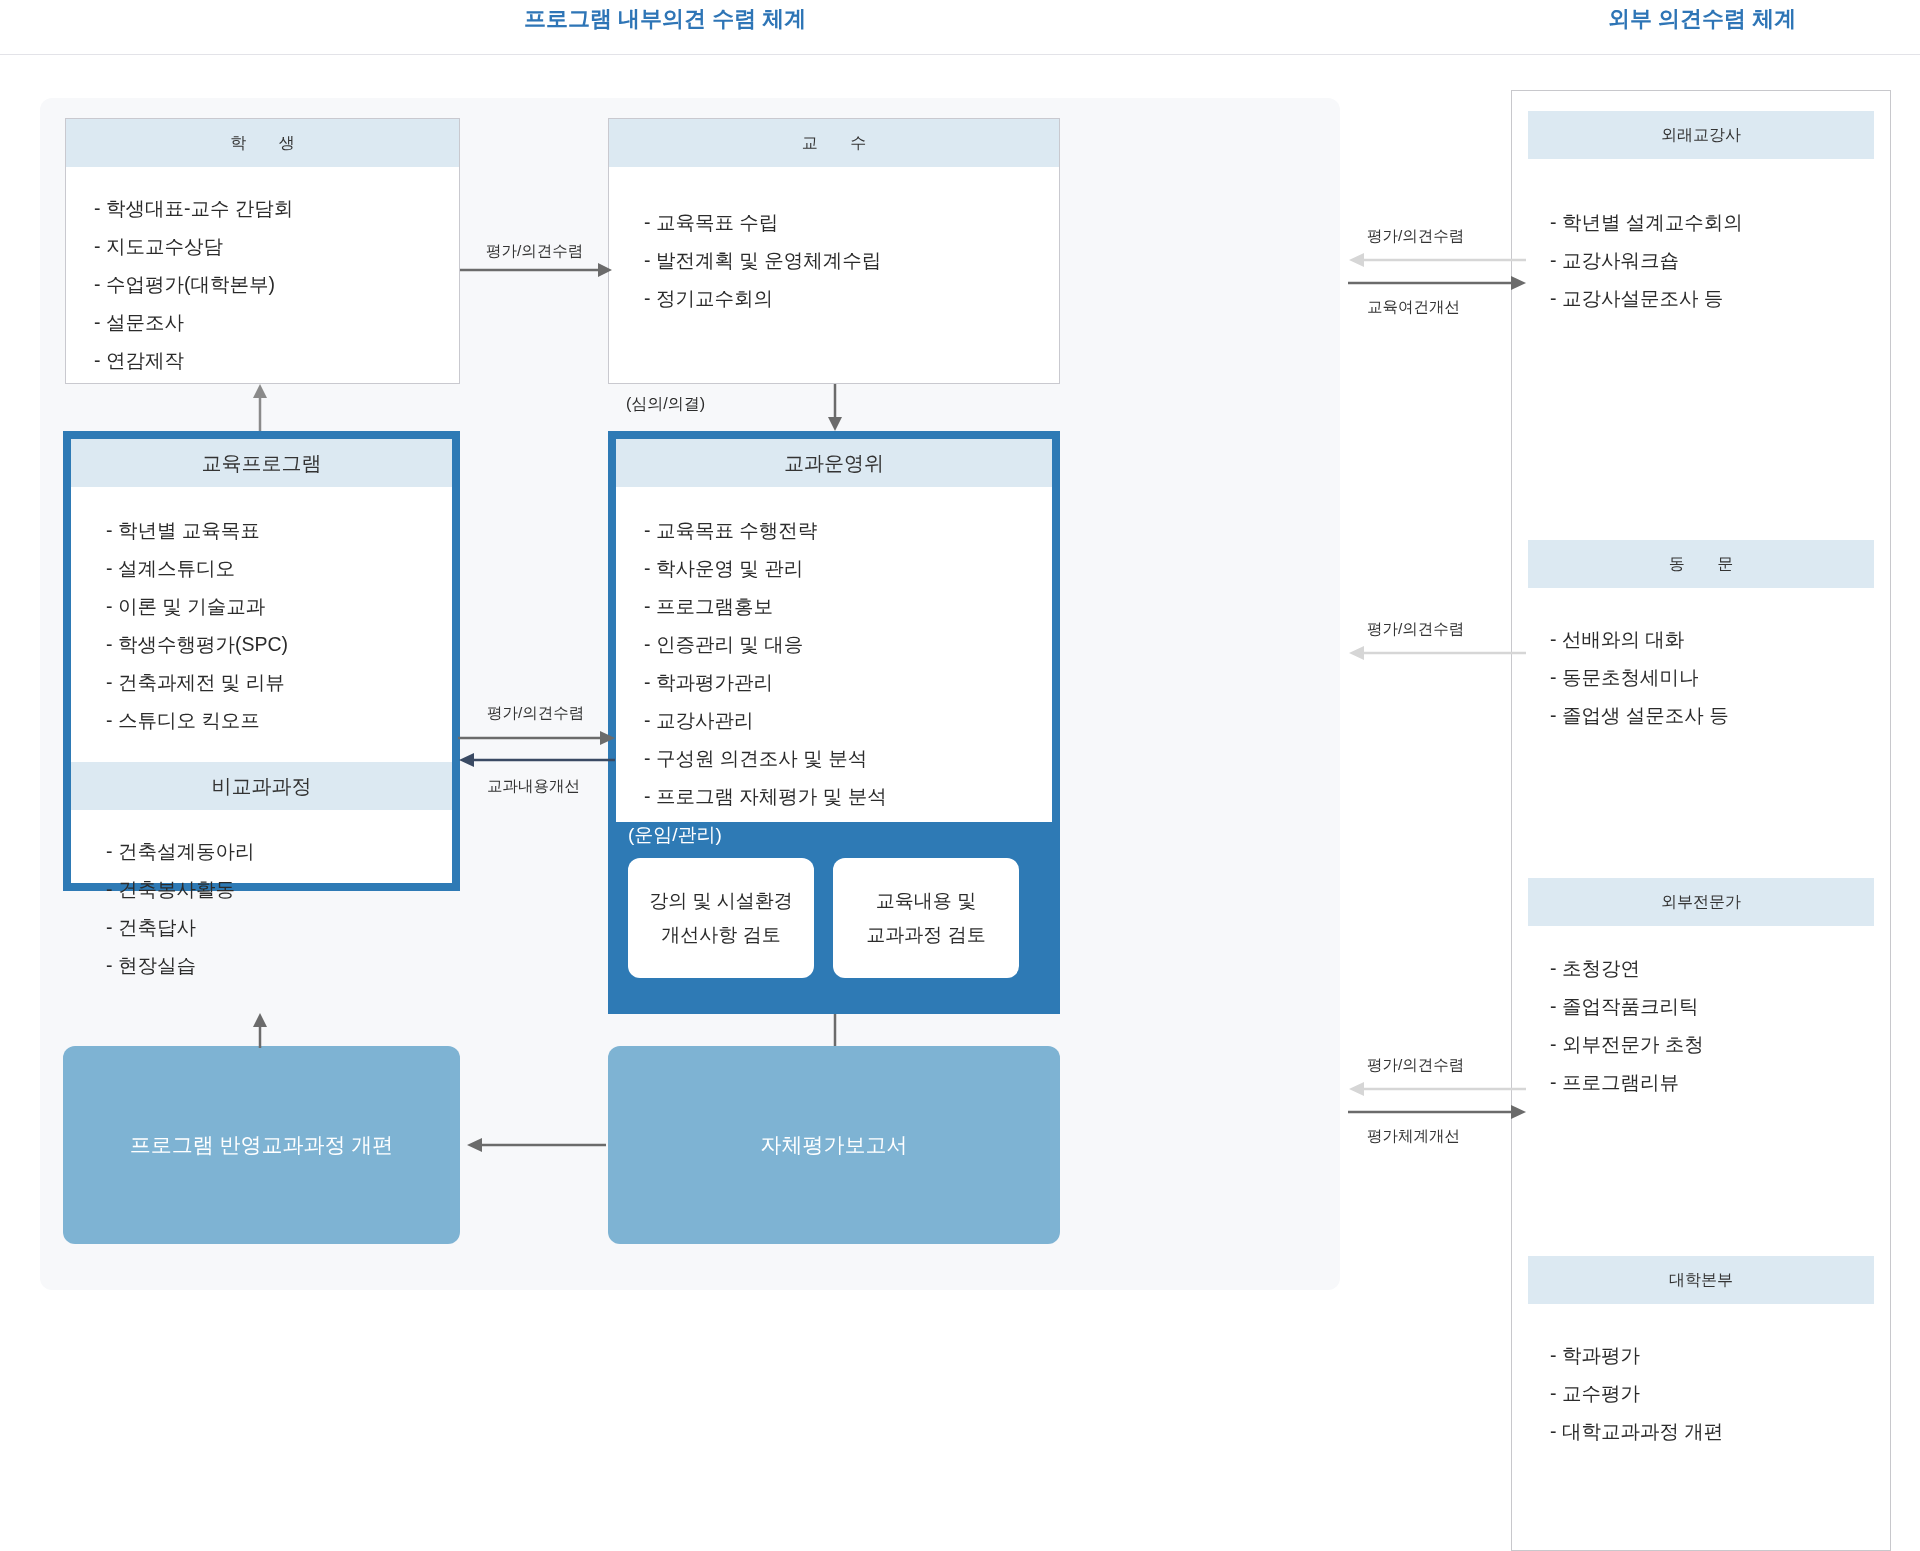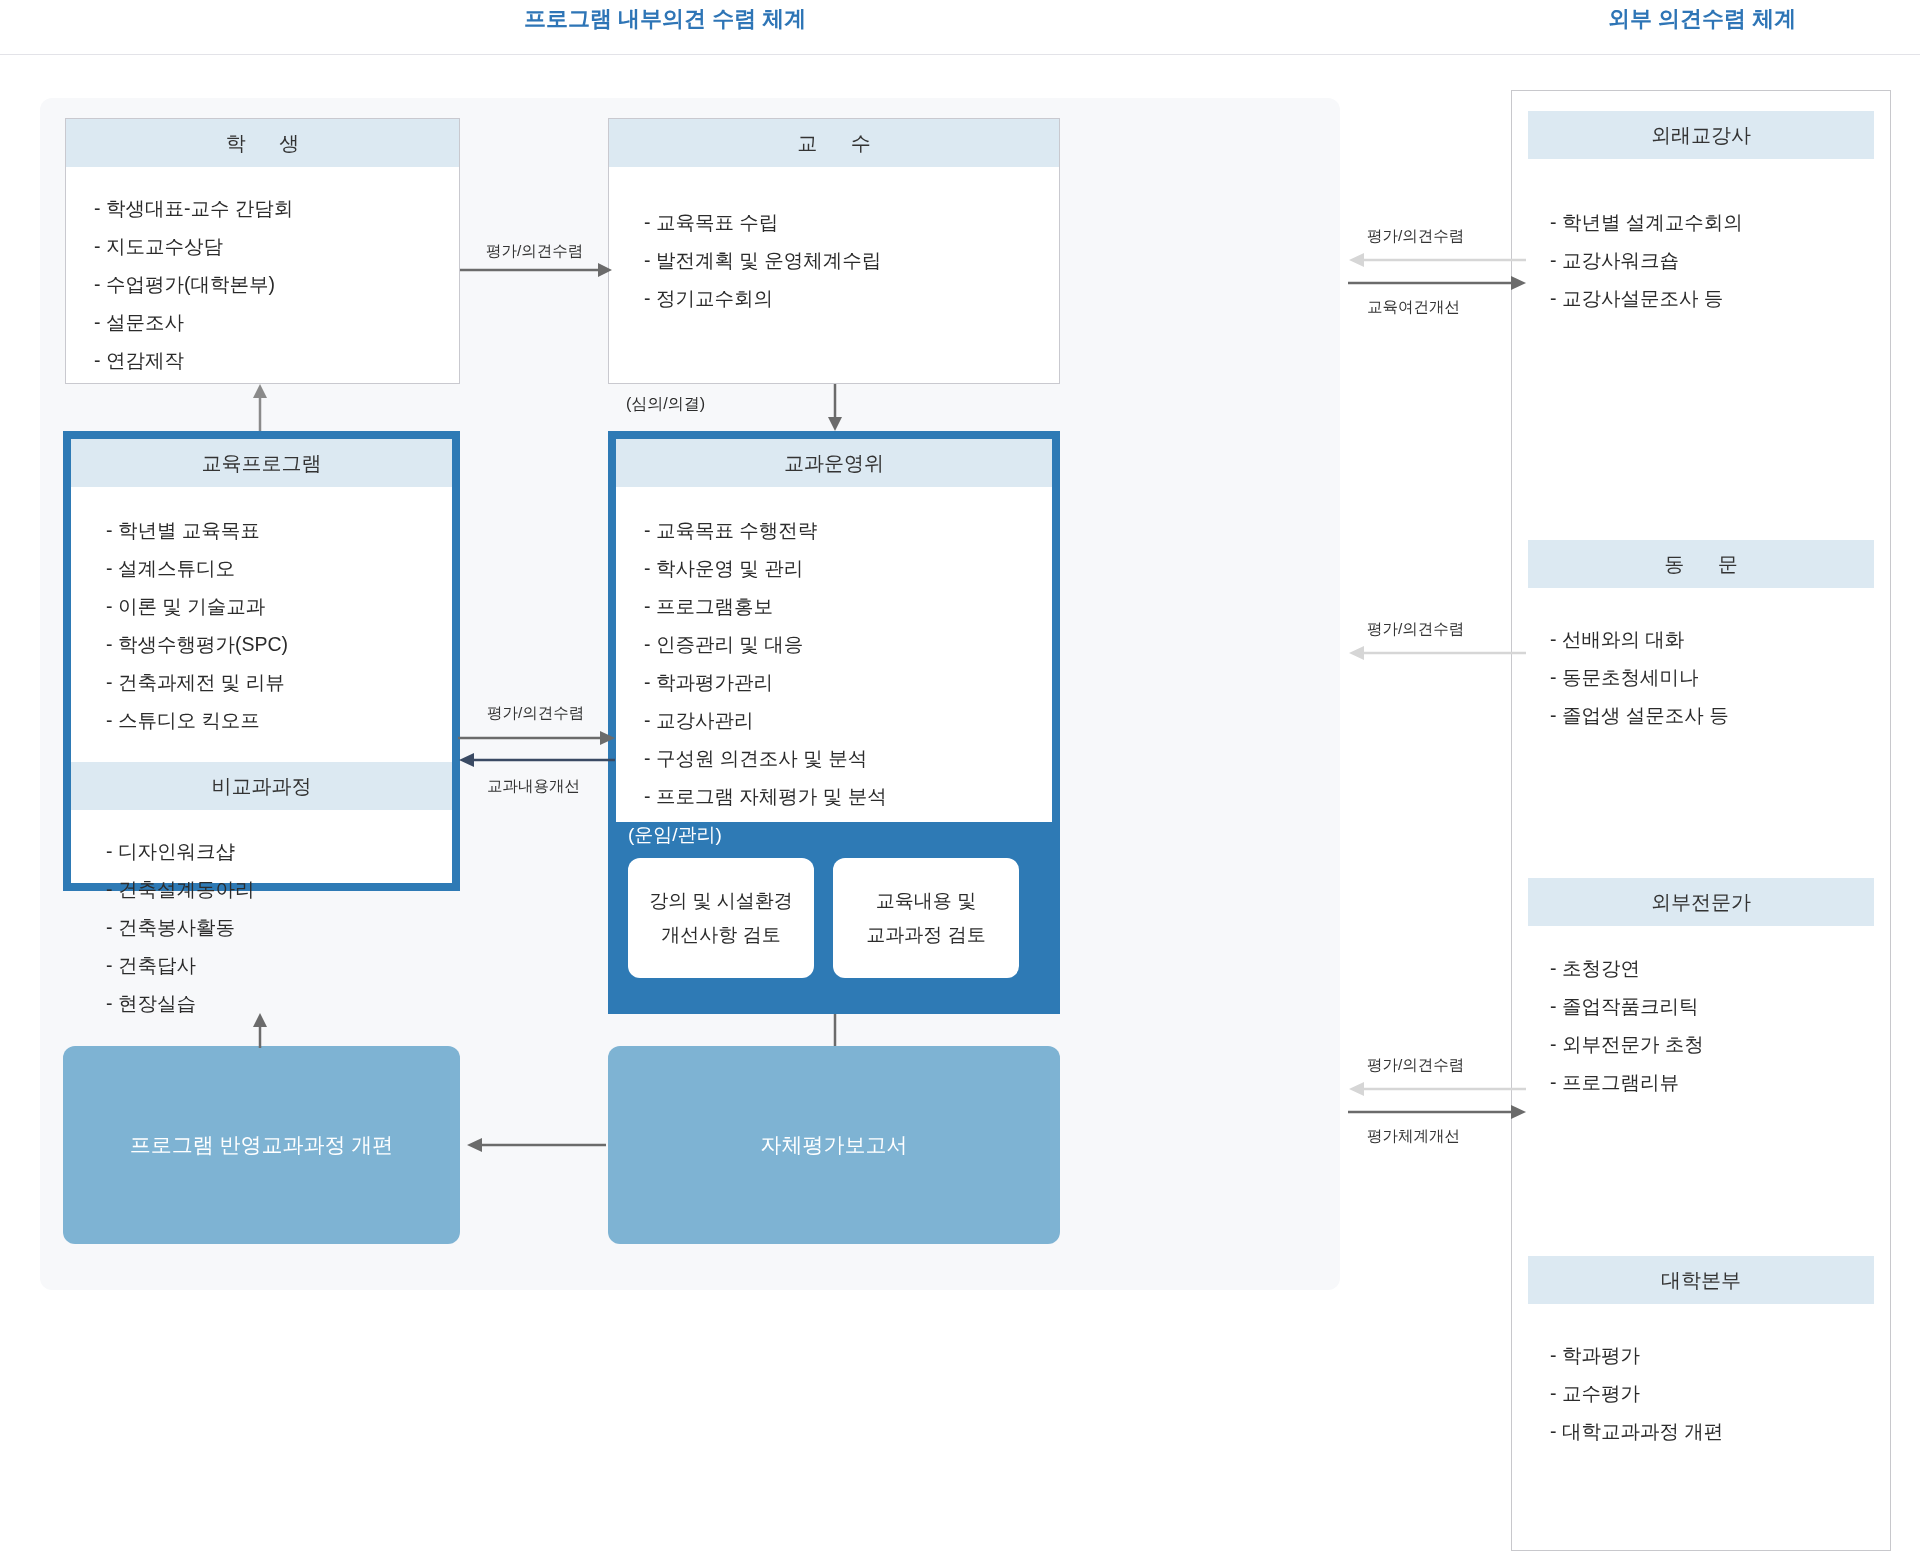--- a/index.html
+++ b/index.html
@@ -44,21 +44,21 @@
 
   
   .card {
     position: absolute;
     background: #ffffff;
     border: 1px solid #c9c9cf;
   }
   .card-title {
     background: #dce9f2;
     color: #333333;
-    font-size: 20px;
+    font-size: 16px;
     text-align: center;
     line-height: 48px;
     height: 48px;
   }
   .card-title.wide-sp { letter-spacing: 14px; text-indent: 14px; }
   .card-body {
     padding: 22px 0 0 28px;
   }
   .card-body li {
     list-style: none;
@@ -186,21 +186,20 @@
       <ul class="card-body" style="padding-left:35px; padding-top:24px;">
         <li>학년별 교육목표</li>
         <li>설계스튜디오</li>
         <li>이론 및 기술교과</li>
         <li>학생수행평가(SPC)</li>
         <li>건축과제전 및 리뷰</li>
         <li>스튜디오 킥오프</li>
       </ul>
       <div class="blue-sub-head" style="margin-top:23px;">비교과과정</div>
       <ul class="card-body" style="padding-left:35px; padding-top:22px;">
-        <li>디자인워크샵</li>
         <li>건축설계동아리</li>
         <li>건축봉사활동</li>
         <li>건축답사</li>
         <li>현장실습</li>
       </ul>
     </div>
   </div>
 
   <div class="blue-card" style="left:608px; top:431px; width:452px; height:583px;">
     <div class="blue-inner" style="height:383px;">

